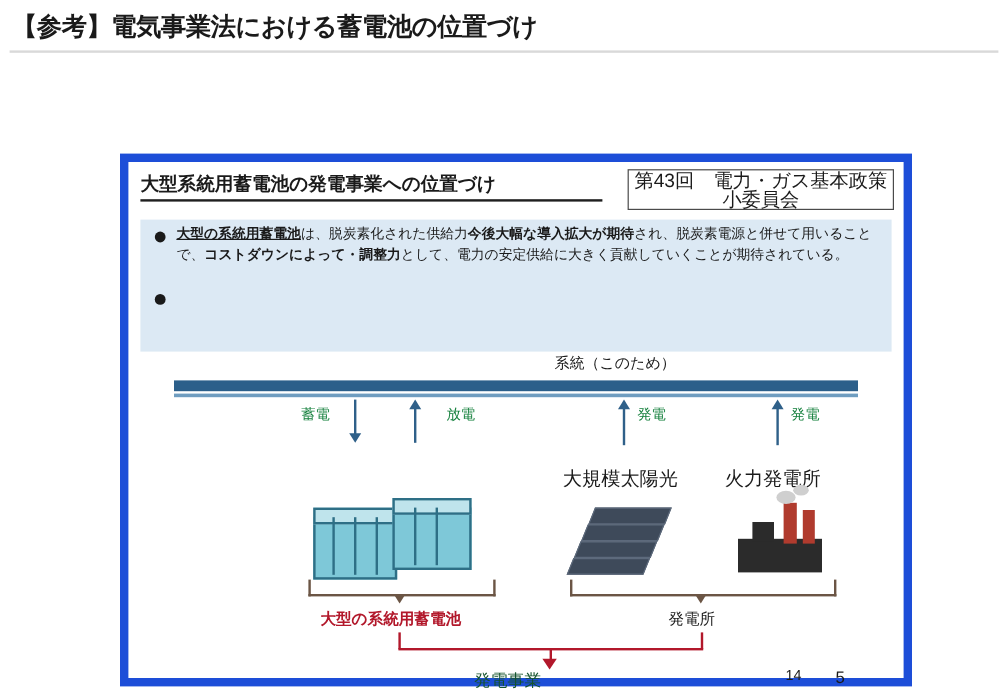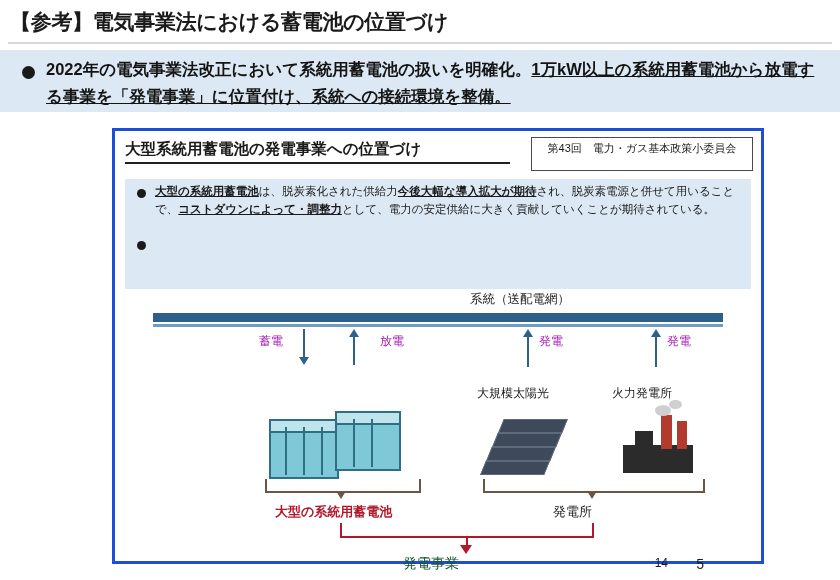--- a/index.html
+++ b/index.html
@@ -30,48 +30,48 @@
   }
   .lead-text{
     position:absolute;left:46px;top:6px;width:780px;
     font-size:16.5px;line-height:27px;font-weight:bold;color:#141414;
   }
   .u{ text-decoration:underline; }
 
   
   .panel{
     position:absolute;left:100px;top:128px;width:646px;height:430px;
-    border:3px solid #1d4ed8;background:#ffffff;margin-left:12px;
+    border:7px solid #1d4ed8;background:#ffffff;
   }
 
   .panel-title{
     position:absolute;left:10px;top:8px;width:380px;
     font-size:15.5px;font-weight:bold;color:#1a1a1a;
   }
   .panel-title-underline{
     position:absolute;left:10px;top:31px;width:385px;height:2px;background:#1f1f1f;
   }
 
   .source-box{
     position:absolute;right:8px;top:6px;width:222px;height:34px;
     border:1px solid #4a4a4a;background:#ffffff;
-    font-size:11px;line-height:16px;color:#1a1a1a;text-align:center;
+    font-size:16px;line-height:16px;color:#1a1a1a;text-align:center;
     padding-top:2px;box-sizing:border-box;
   }
 
   
   .quote{
     position:absolute;left:10px;top:48px;width:626px;height:110px;
     background:#dce9f4;
   }
   .q-item{position:absolute;font-size:11.5px;line-height:17.5px;color:#1a1a1a;}
   .q-dot{
     position:absolute;width:9px;height:9px;border-radius:50%;background:#1a1a1a;
   }
-  .b{font-weight:bold;text-decoration:underline;}
+  .b{font-weight:bold;}
   .ul{text-decoration:underline;}
 
   
   .diagram{position:absolute;left:0;top:160px;width:646px;height:268px;}
 
   .grid-label{
     position:absolute;left:355px;top:0px;font-size:12.5px;color:#1a1a1a;
   }
   .bus{
     position:absolute;left:38px;top:22px;width:570px;height:9px;
@@ -85,24 +85,24 @@
   
   .arrow-line{position:absolute;width:2px;background:#2f6089;}
   .arrow-head-down{
     position:absolute;width:0;height:0;border-left:5px solid transparent;
     border-right:5px solid transparent;border-top:8px solid #2f6089;
   }
   .arrow-head-up{
     position:absolute;width:0;height:0;border-left:5px solid transparent;
     border-right:5px solid transparent;border-bottom:8px solid #2f6089;
   }
-  .a-label{position:absolute;font-size:12px;color:#a21caf;}
-
-  
-  .eq-label{position:absolute;font-size:12px;color:#1a1a1a;}
+  .a-label{position:absolute;font-size:12px;color:#15803d;}
+
+  
+  .eq-label{position:absolute;font-size:16px;color:#1a1a1a;}
 
   
   .batt{position:absolute;left:150px;top:118px;width:150px;height:70px;}
   .batt-box{position:absolute;background:#7ec8d8;border:2px solid #2e6f86;}
   .batt-top{position:absolute;background:#bfe4ec;border:2px solid #2e6f86;}
 
   
   .solar{position:absolute;left:368px;top:128px;width:96px;height:56px;}
   .sp{
     position:absolute;background:#3e4a5a;border:1px solid #5d6a7c;
@@ -149,46 +149,40 @@
   }
 </style>
 </head>
 <body>
 
 <div class="slide">
 
   <div class="title">【参考】電気事業法における蓄電池の位置づけ</div>
   <div class="title-rule"></div>
 
-  <div class="lead">
-    <div class="lead-bullet"></div>
-    <div class="lead-text">
-      <span>2022年の電気事業法改正において系統用蓄電池の扱いを明確化。</span><span class="u">1万kW以上の系統用蓄電池から放電する事業を「発電事業」に位置付け、系統への接続環境を整備。</span>
-    </div>
-  </div>
 
   <div class="panel">
 
     <div class="panel-title">大型系統用蓄電池の発電事業への位置づけ</div>
     <div class="panel-title-underline"></div>
 
     <div class="source-box">
       <div>第43回　電力・ガス基本政策小委員会</div>
     </div>
 
     <div class="quote">
       <div class="q-dot" style="left:12px;top:10px;"></div>
       <div class="q-item" id="q1" style="left:30px;top:4px;width:585px;"><span class="b ul">大型の系統用蓄電池</span><span>は、脱炭素化された供給力</span><span class="b">今後大幅な導入拡大が期待</span><span>され、脱炭素電源と併せて用いることで、</span><span class="b">コストダウンによって・調整力</span><span>として、電力の安定供給に大きく貢献していくことが期待されている。</span></div>
 
       <div class="q-dot" style="left:12px;top:62px;"></div>
     </div>
 
     <div class="diagram">
 
-      <div class="grid-label">系統（送配電網）</div>
+      <div class="grid-label">系統（このため）</div>
       <div class="bus"></div>
       <div class="bus2"></div>
 
       <div class="arrow-line" style="left:188px;top:38px;height:30px;"></div>
       <div class="arrow-head-down" style="left:184px;top:66px;"></div>
       <div class="a-label" style="left:144px;top:42px;">蓄電</div>
 
       <div class="arrow-line" style="left:238px;top:44px;height:30px;"></div>
       <div class="arrow-head-up" style="left:234px;top:38px;"></div>
       <div class="a-label" style="left:265px;top:42px;">放電</div>
@@ -231,21 +225,21 @@
         <div class="p-smoke" style="left:54px;top:-9px;width:13px;height:9px;"></div>
       </div>
 
       <div class="brace" style="left:150px;top:188px;width:152px;height:12px;"></div>
       <div class="brace" style="left:368px;top:188px;width:218px;height:12px;"></div>
 
       <div class="arrow-gray-down" style="left:221px;top:200px;"></div>
       <div class="arrow-gray-down" style="left:472px;top:200px;"></div>
 
       <div class="red-label" style="left:160px;top:212px;">大型の系統用蓄電池</div>
-      <div class="blk-label" style="left:438px;top:212px;">発電所</div>
+      <div class="blk-label" style="left:450px;top:212px;">発電所</div>
 
       <div class="vline" style="left:225px;top:232px;height:14px;"></div>
       <div class="vline" style="left:477px;top:232px;height:14px;"></div>
       <div class="hline" style="left:225px;top:245px;width:254px;"></div>
       <div class="vline" style="left:351px;top:245px;height:10px;"></div>
       <div class="arrow-red-down" style="left:345px;top:254px;"></div>
 
       <div class="big-red" style="left:288px;top:264px;">発電事業</div>
       <div class="paren" style="left:128px;top:290px;width:420px;text-align:center;">（規制内容：参入・退出時の届出義務、需給逼迫時の供給命令、等）</div>
 

